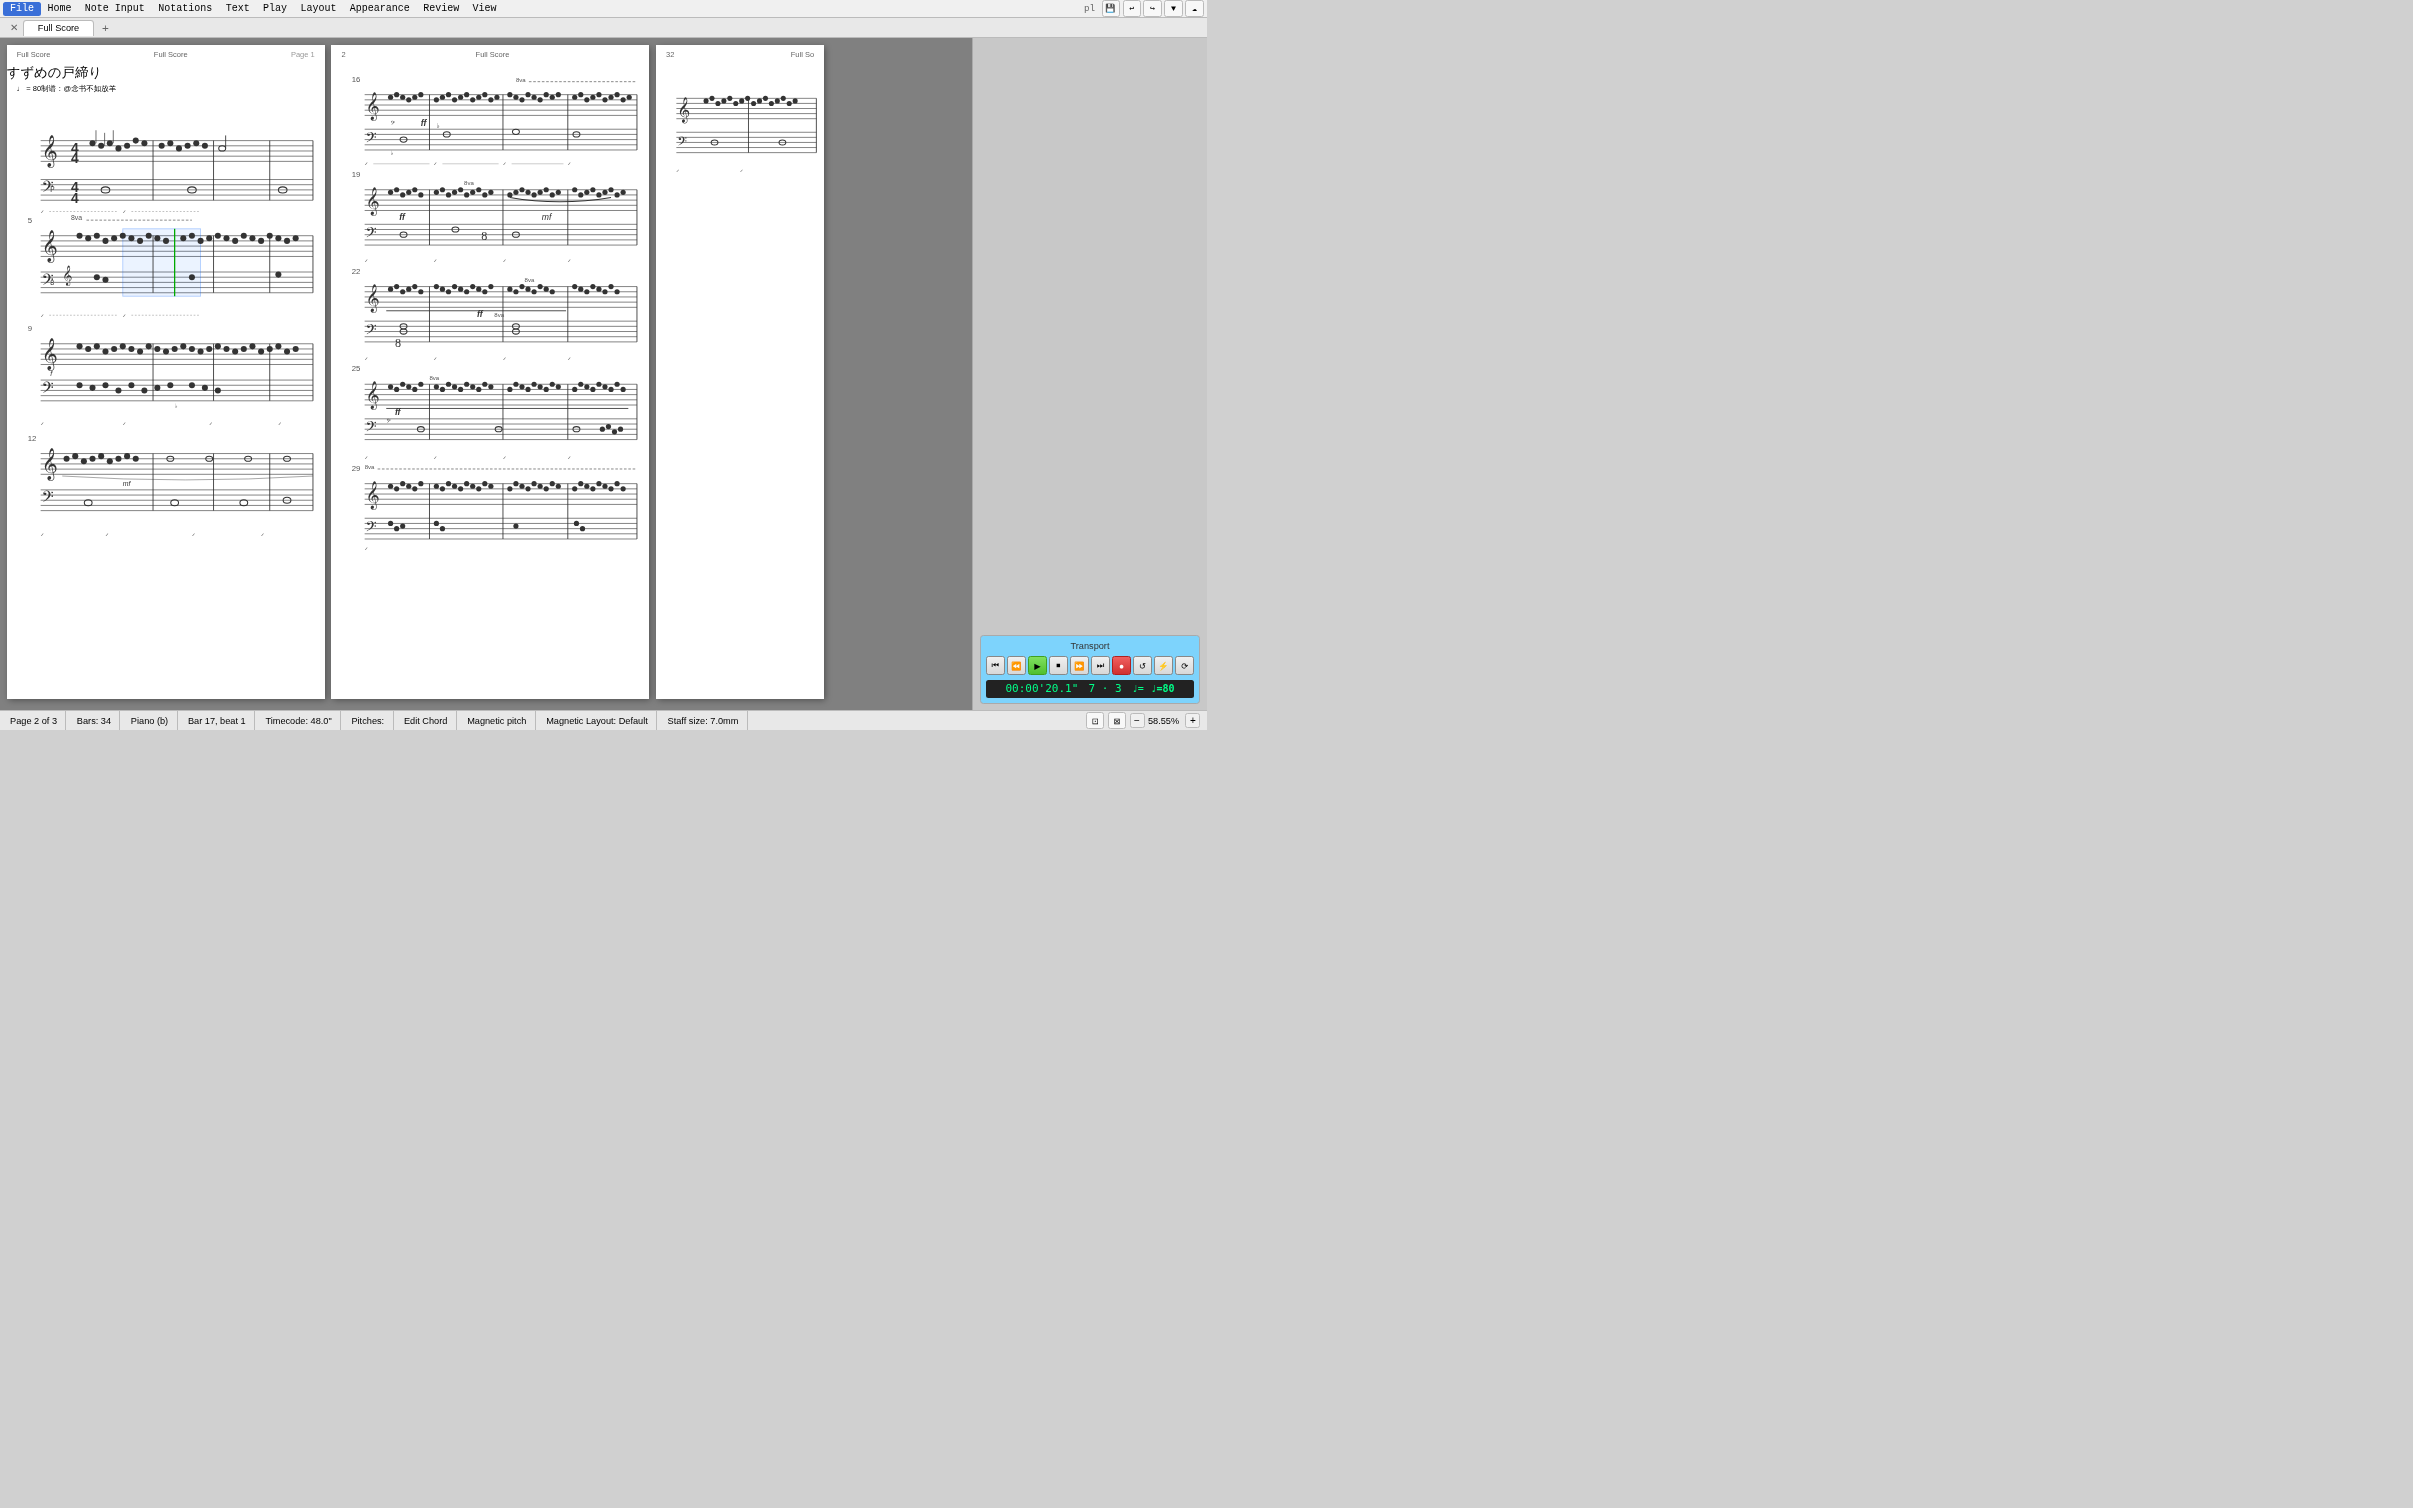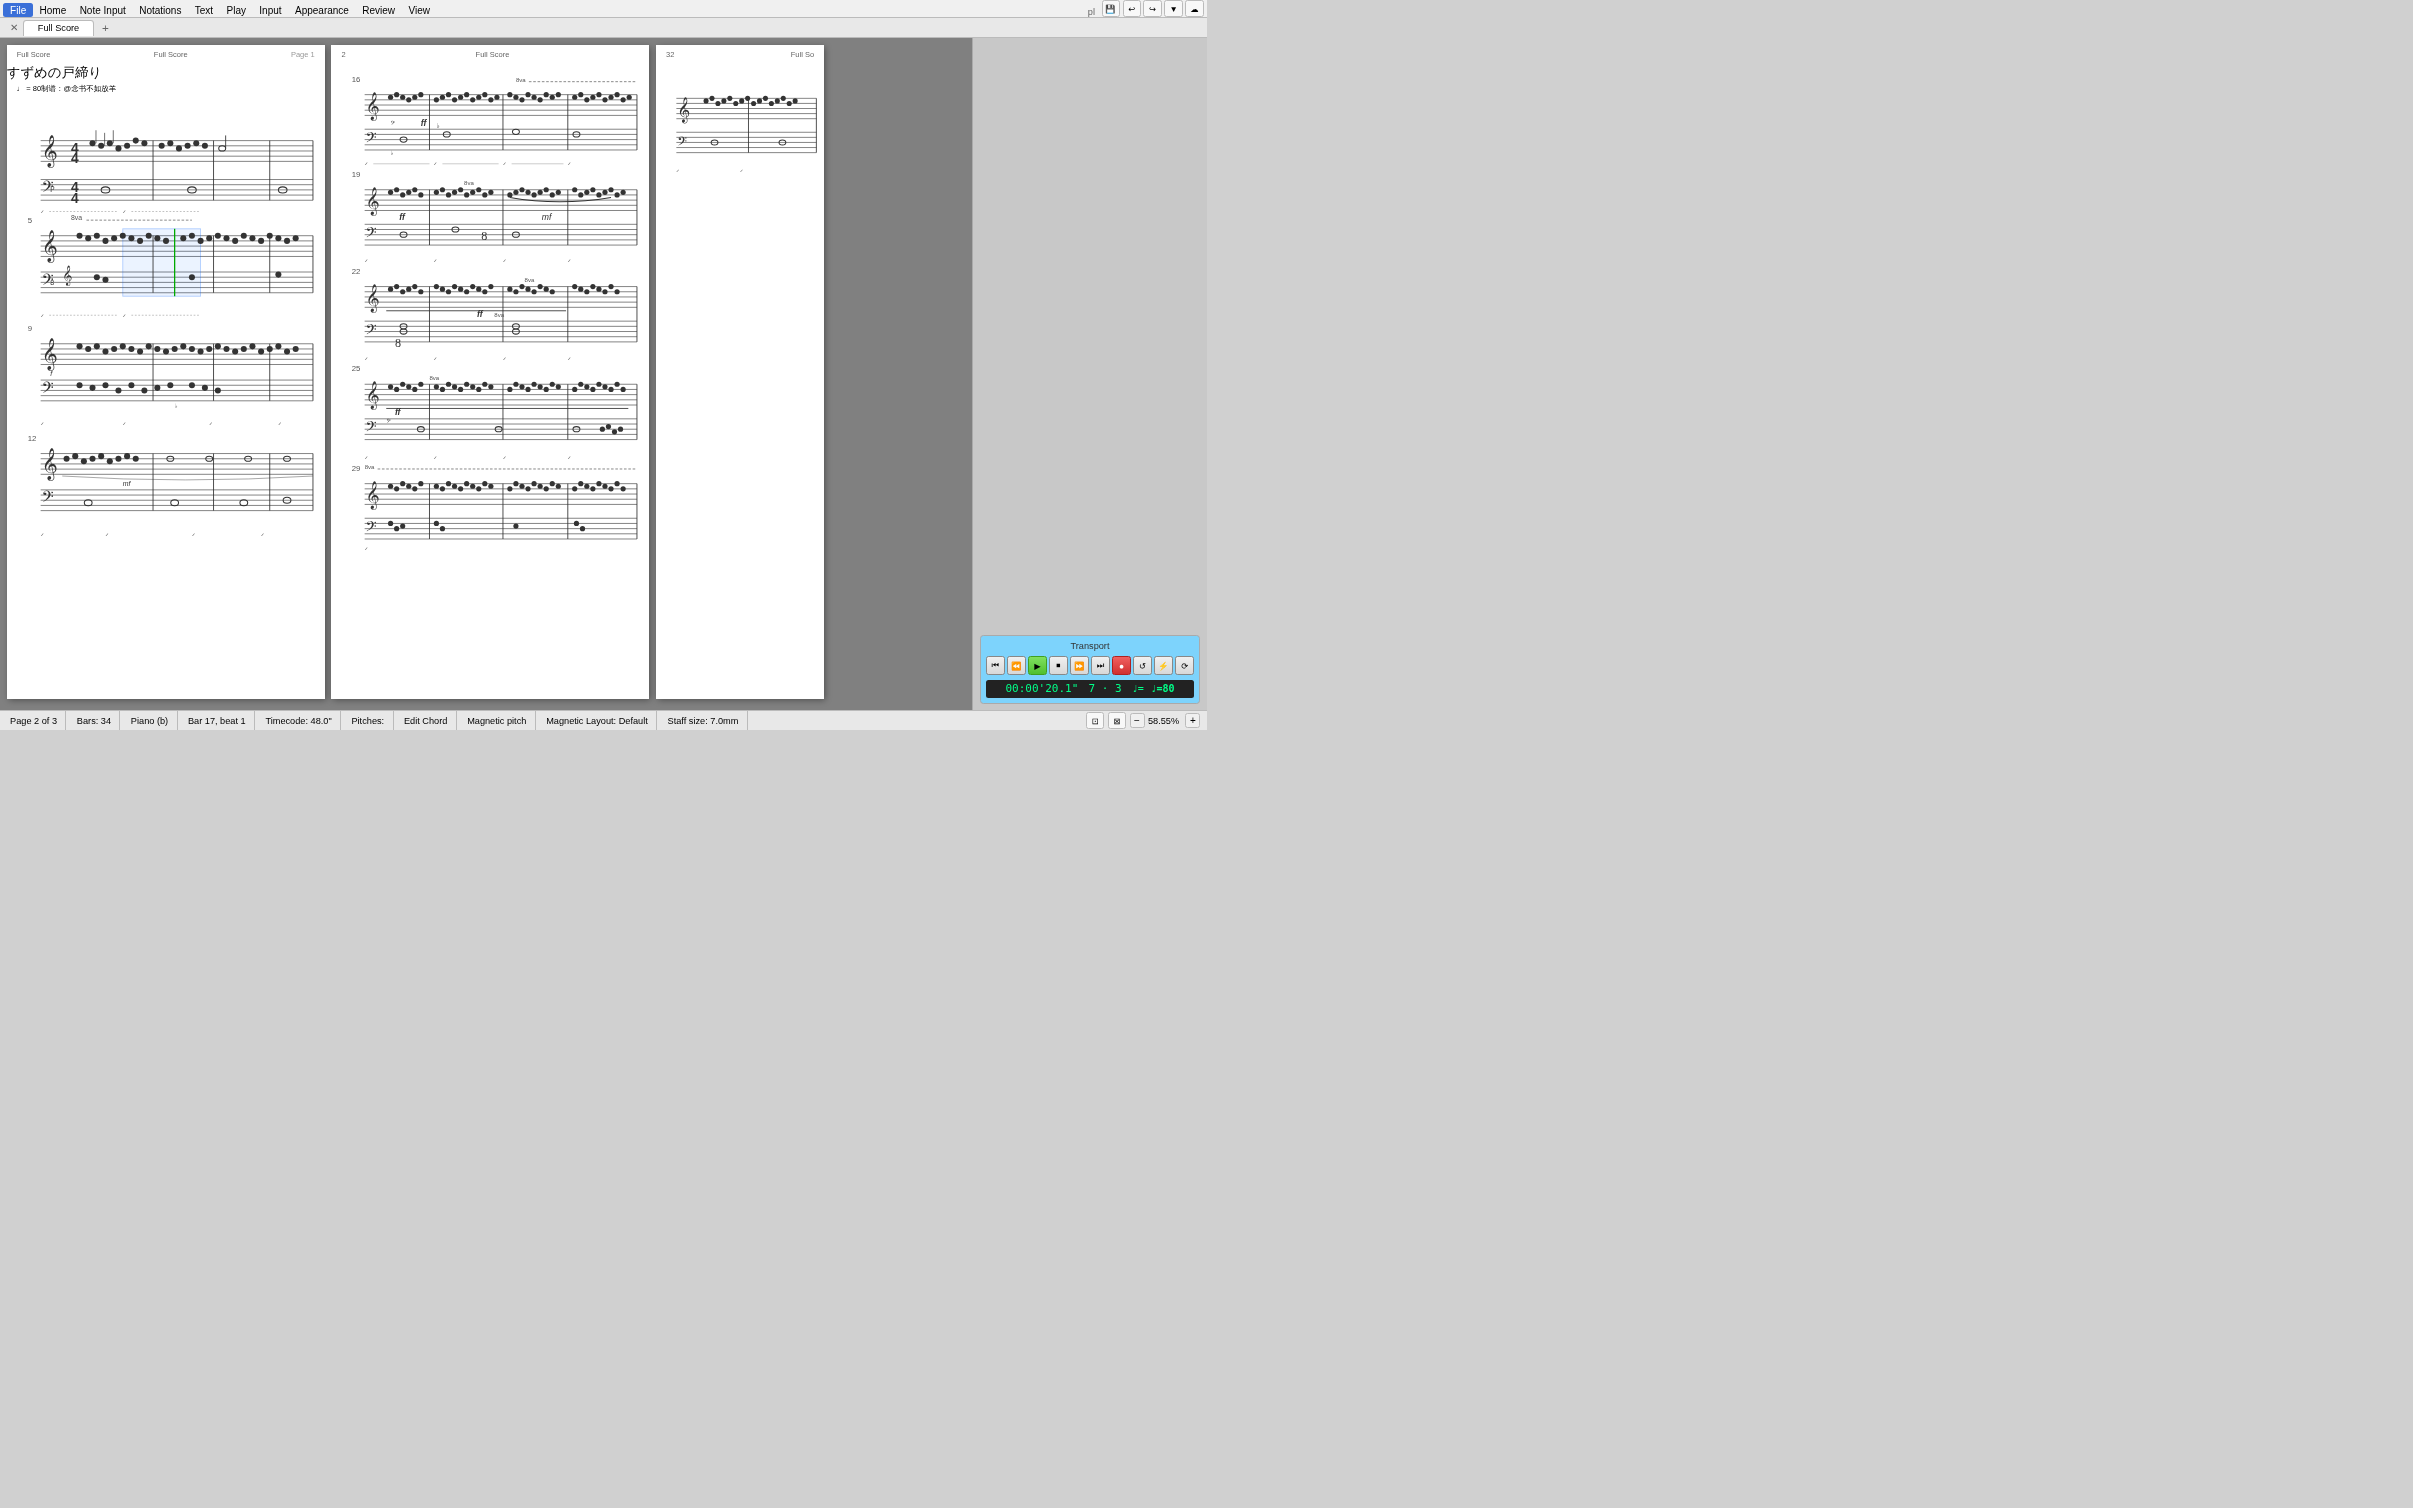--- a/index.html
+++ b/index.html
@@ -8,25 +8,26 @@
       height: 754px;
       background: #d0d0d0;
       font-family: -apple-system, BlinkMacSystemFont, 'Segoe UI', sans-serif;
       font-size: 9.2px;
       overflow: hidden;
     }
 
     
     #menu-bar {
       display: flex;
-      align-items: flex-end;
+      align-items: center;
       background: #f0f0f0;
       border-bottom: 0.8px solid #bbb;
       height: 18.4px;
       padding: 0 3.4px;
+      font-family: Liberation Mono, monospace;
     }
     .menu-item {
       padding: 1.7px 6.7px;
       cursor: pointer;
       font-size: 10px;
       border-radius: 2.5px;
     }
     .menu-item.active { background: #3a6fd8; color: white; }
     .toolbar-btn {
       width: 18.4px; height: 17px;
@@ -264,21 +265,21 @@
 </head>
 <body>
 
 <div id="menu-bar">
   <div class="menu-item active">File</div>
   <div class="menu-item">Home</div>
   <div class="menu-item">Note Input</div>
   <div class="menu-item">Notations</div>
   <div class="menu-item">Text</div>
   <div class="menu-item">Play</div>
-  <div class="menu-item">Input</div>
+  <div class="menu-item">Layout</div>
   <div class="menu-item">Appearance</div>
   <div class="menu-item">Review</div>
   <div class="menu-item">View</div>
   <div style="flex:1"></div>
   <span style="font-size:9.2px;color:#666;">pl</span>
   <div style="display:flex;gap:2.5px;margin-left:6.7px;">
     <div class="toolbar-btn">💾</div>
     <div class="toolbar-btn">↩</div>
     <div class="toolbar-btn">↪</div>
     <div class="toolbar-btn">▼</div>

